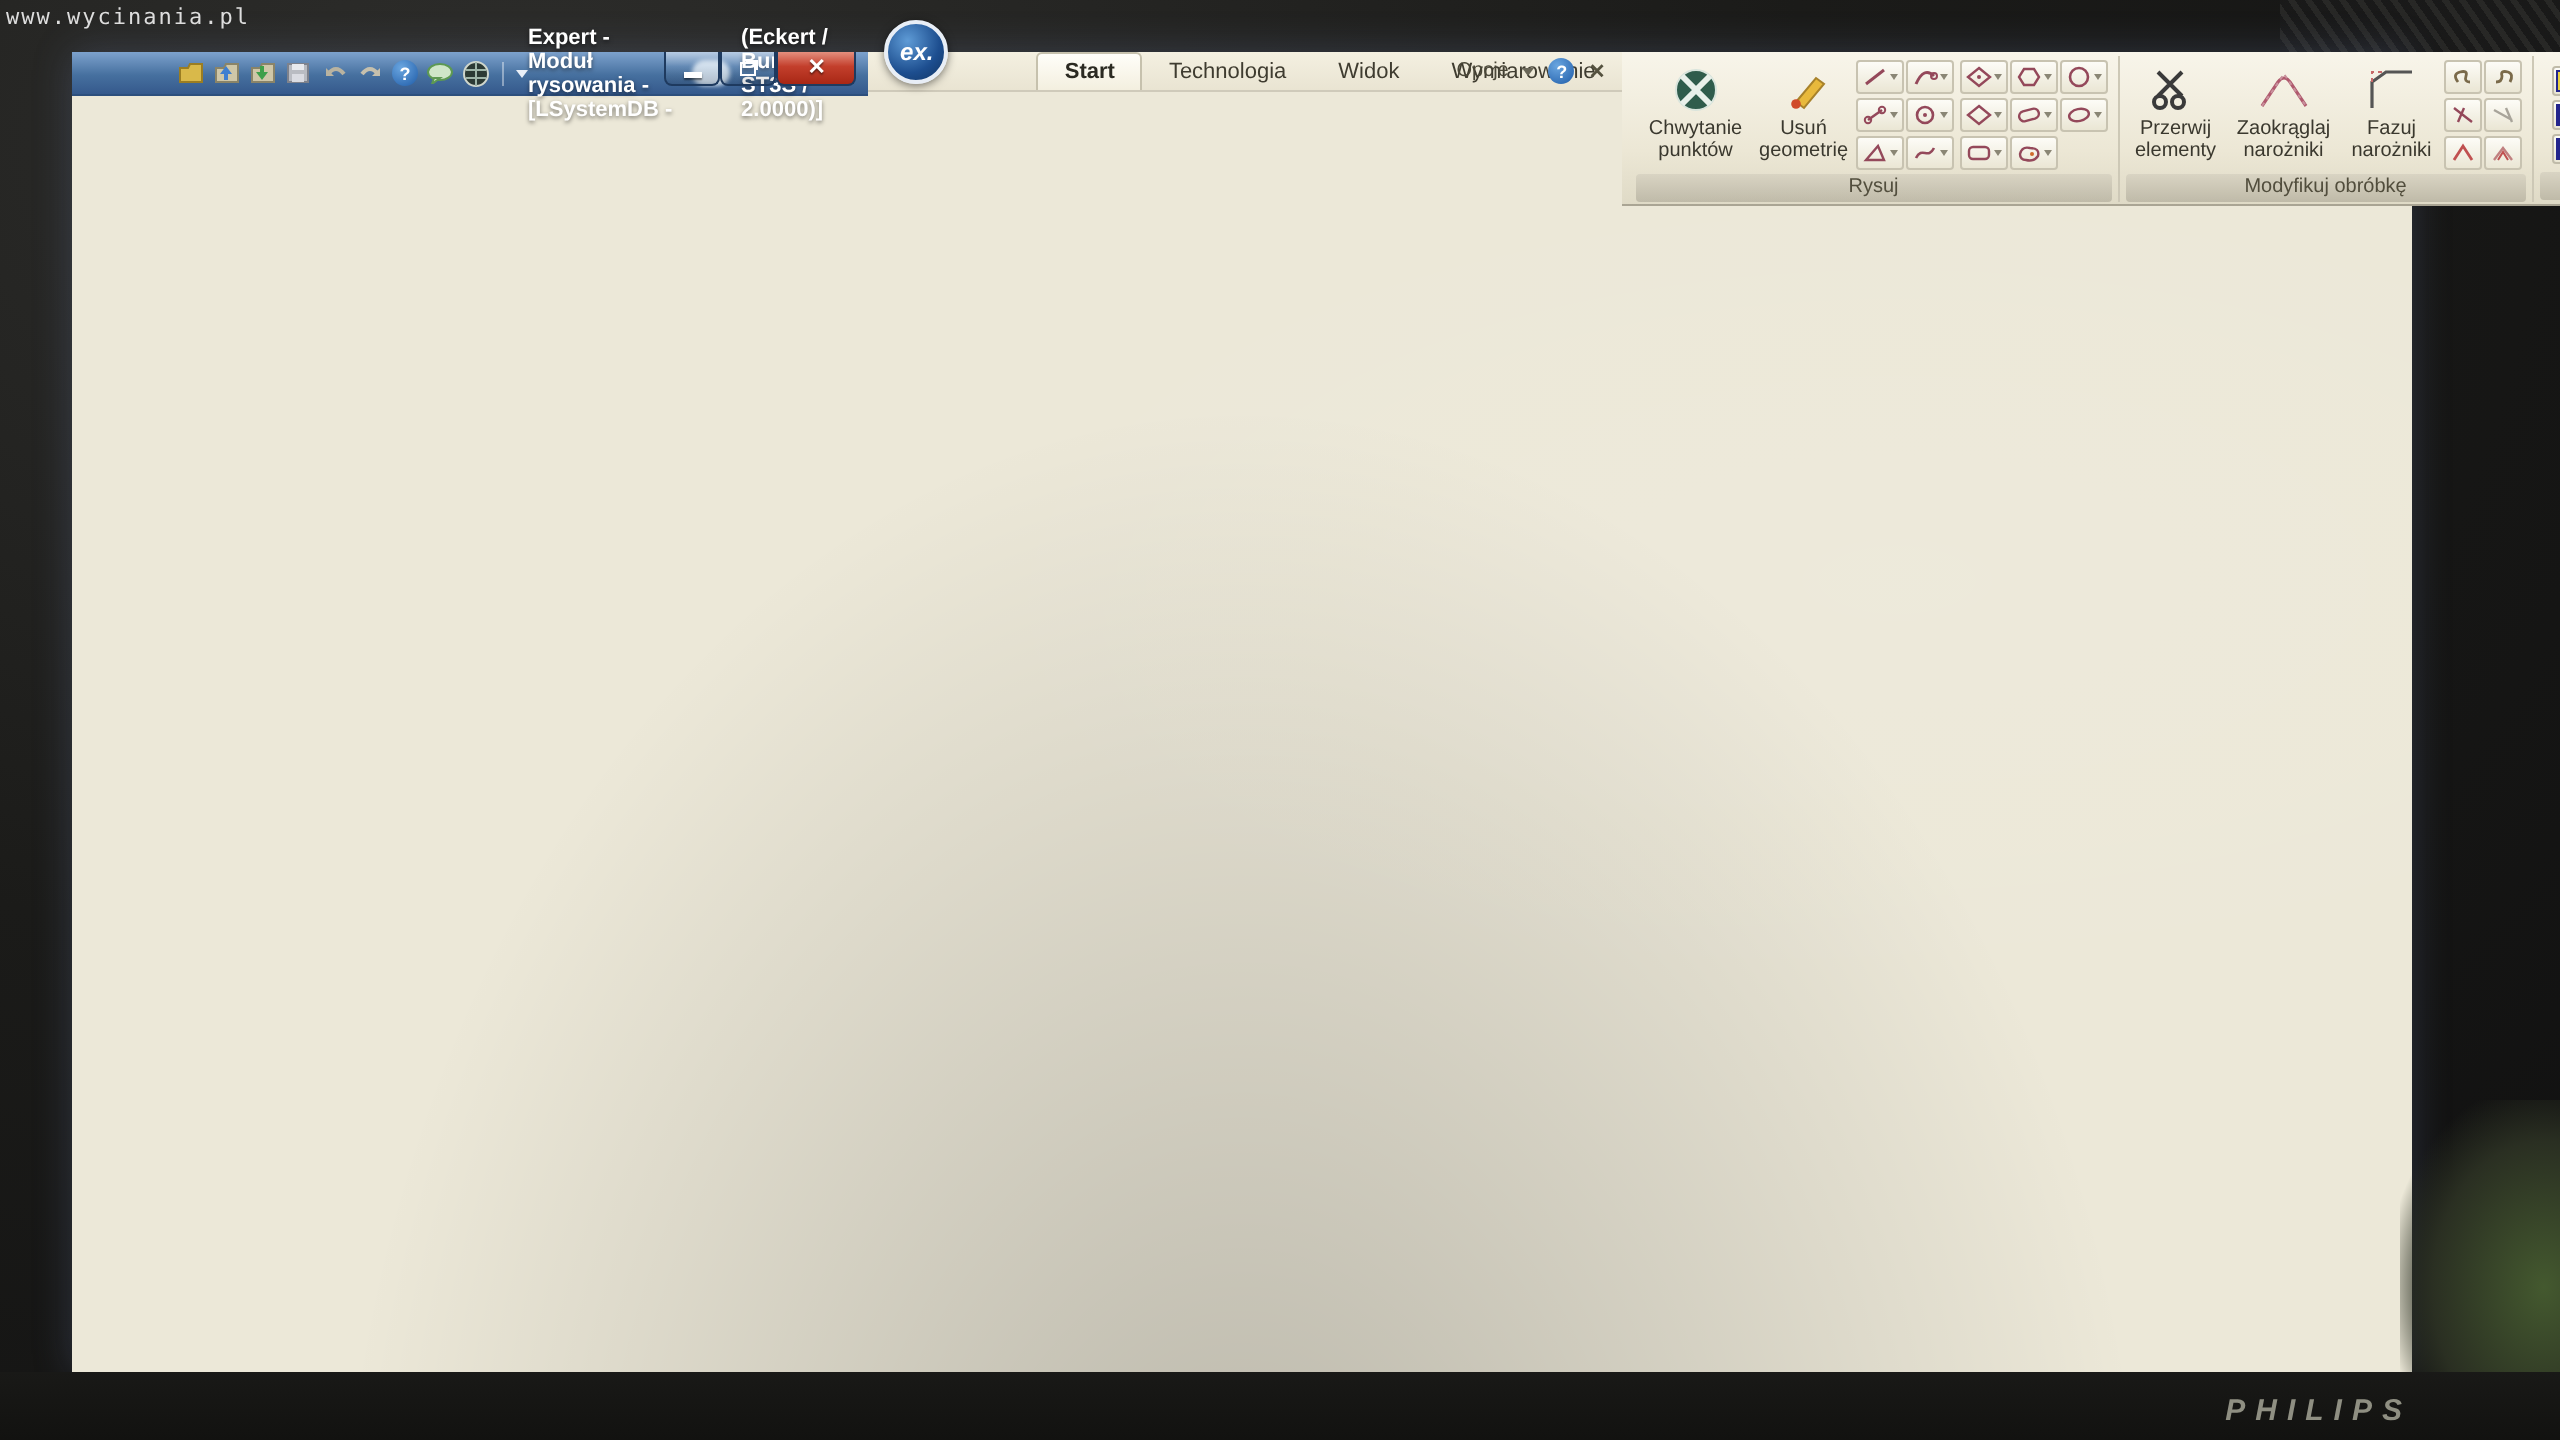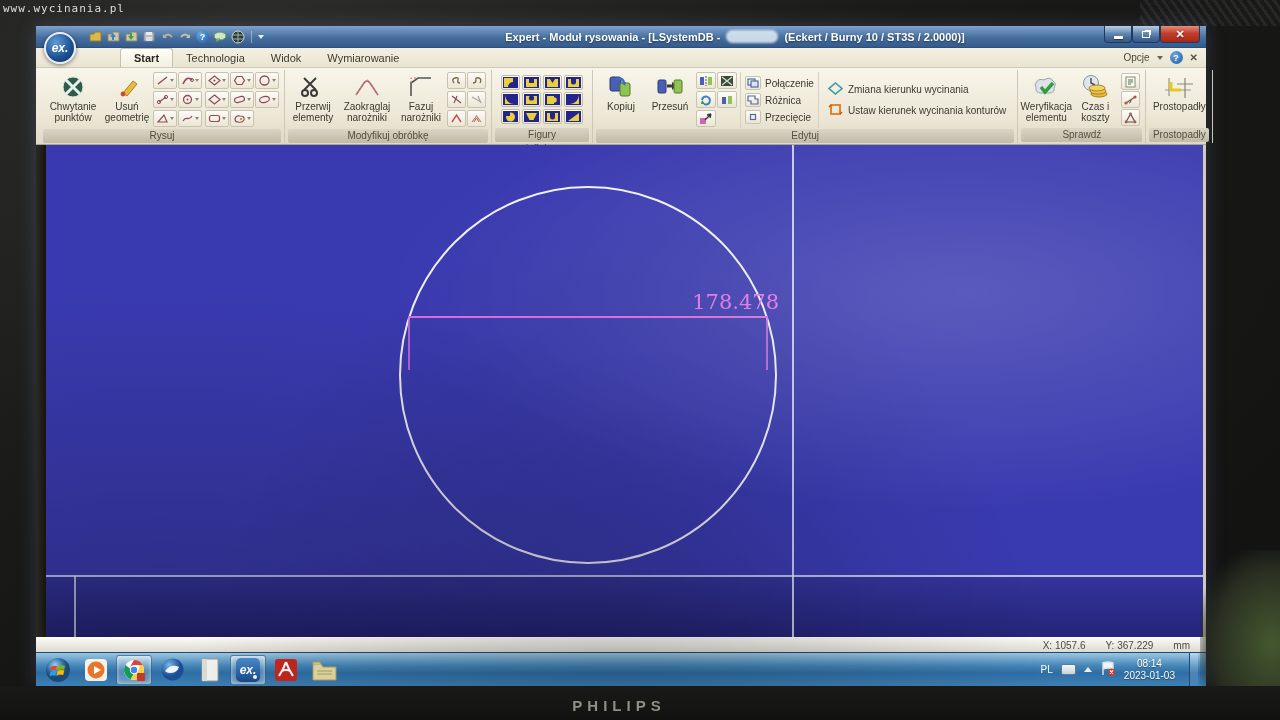--- a/index.html
+++ b/index.html
@@ -10,26 +10,26 @@
   .watermark { position:absolute; left:3px; top:2px; font-family:"DejaVu Sans Mono", monospace;
                font-size:11px; color:#ddd; letter-spacing:1px; z-index:50; }
 
   
   .cables-top-right { position:absolute; right:0; top:0; width:140px; height:26px;
       background:repeating-linear-gradient(55deg, #1a1a1a 0 4px, #2c2c2a 4px 7px); opacity:.8; }
   .cable-green { position:absolute; right:0; bottom:0; width:80px; height:170px;
       background:radial-gradient(ellipse at 90% 55%, #44592f 0%, #2a2f22 55%, rgba(16,16,16,0) 78%); }
   .bezel-bottom-glow { position:absolute; left:0; bottom:0; width:100%; height:34px;
       background:linear-gradient(#191917, #121210); }
-  .brand { position:absolute; left:32px; top:697px; width:1174px; text-align:center;
-      color:#8f8f82; font-size:15px; font-weight:bold; letter-spacing:5px; }
+  .brand { position:absolute; left:32px; top:697px; width:1174px; text-align:right;
+      color:#8f8f82; font-size:15px; font-weight:bold; letter-spacing:5px;font-style:italic; }
 
   
   .screen { position:absolute; left:36px; top:26px; width:1170px; height:660px;
-            background:#ece8d8; box-shadow:0 0 18px rgba(120,140,190,.25); display:flex; flex-direction:column; }
+            background:#ece8d8; box-shadow:0 0 18px rgba(120,140,190,.25); display:flex; flex-direction:row; }
   .screen::after { content:""; position:absolute; inset:0; pointer-events:none;
       background:radial-gradient(ellipse at 78% 40%, rgba(255,255,255,.07), rgba(0,0,0,0) 40%),
                  radial-gradient(ellipse at 50% 120%, rgba(0,0,0,.22), rgba(0,0,0,0) 55%); }
 
   
   .titlebar { height:22px; background:linear-gradient(#7da2cd, #46709f 55%, #35598c);
               display:flex; align-items:center; color:#fff; font-size:11px; position:relative;
               border-bottom:1px solid #2d4f7d; }
   .qat { display:flex; align-items:center; gap:4px; margin-left:52px; }
   .qi { width:14px; height:13px; border-radius:2px; display:flex; align-items:center; justify-content:center; }

